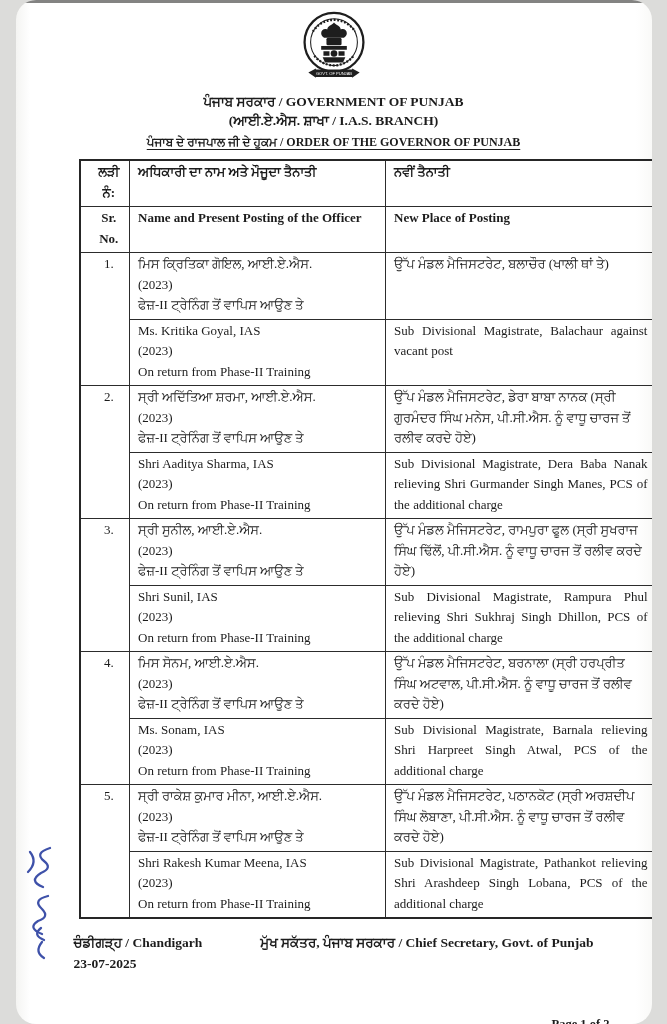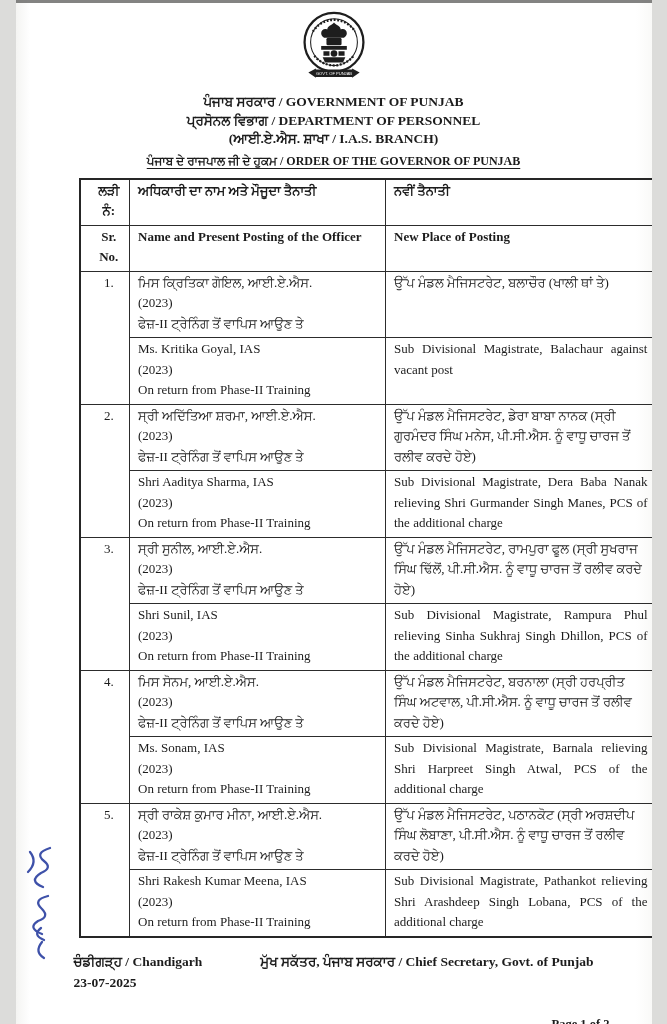--- a/index.html
+++ b/index.html
@@ -1,19 +1,19 @@
 <!DOCTYPE html>
 <html><head>
 <meta charset="utf-8">
 <style>
   html,body{margin:0;padding:0;background:#dcdcda;}
   .page{
     position:relative;width:636px;height:1024px;overflow:hidden;margin:0 auto;
     background:linear-gradient(90deg,#f4f4f2 0px,#ffffff 14px,#ffffff 620px,#f3f3f0 652px,#ececea 667px);
-    font-family:"Liberation Serif","DejaVu Serif",serif;color:#1c1c1c;
+    font-family:"Liberation Serif","DejaVu Serif",serif;color:#1c1c1c;border-radius:20px;
   }
   .topline{position:absolute;top:0;left:0;right:0;height:3px;background:#5a5a58;opacity:.75;}
 
   
   .header{text-align:center;padding-top:9px;}
   .emblem{display:inline-block;height:80px;}
   .hline{font-weight:bold;font-size:13.5px;line-height:18.5px;}
   .order-title{margin-top:5px;font-weight:bold;font-size:12px;text-decoration:underline;text-underline-offset:3px;}
 
   
@@ -59,21 +59,20 @@
           <circle cx="50" cy="59" r="4.4"></circle>
           <path d="M36,56 h8 v6 h-8 z M56,56 h8 v6 h-8 z"></path>
           <path d="M35,64 h30 l-3,7 h-24 z"></path>
           <path d="M16,84 l10,-5 v12 z M84,84 l-10,-5 v12 z"></path>
           <path d="M25,80 h50 v10 h-50 z"></path>
         </g>
         <text x="50" y="88" text-anchor="middle" font-size="5.4" fill="#ffffff" font-family="Liberation Sans, sans-serif">GOVT. OF PUNJAB</text>
       </svg>
     </span>
     <div class="hline">ਪੰਜਾਬ ਸਰਕਾਰ / GOVERNMENT OF PUNJAB</div>
-    <div class="hline">ਪ੍ਰਸੋਨਲ ਵਿਭਾਗ / DEPARTMENT OF PERSONNEL</div>
     <div class="hline">(ਆਈ.ਏ.ਐਸ. ਸ਼ਾਖਾ / I.A.S. BRANCH)</div>
     <div class="order-title">ਪੰਜਾਬ ਦੇ ਰਾਜਪਾਲ ਜੀ ਦੇ ਹੁਕਮ / ORDER OF THE GOVERNOR OF PUNJAB</div>
   </div>
 
   <div class="intro">
   </div>
 
   <table class="order">
     <colgroup>
         <col class="c1">
@@ -135,21 +134,21 @@
             <div>ਫੇਜ਼-II ਟ੍ਰੇਨਿੰਗ ਤੋਂ ਵਾਪਿਸ ਆਉਣ ਤੇ</div>
           </td>
           <td class="pa">ਉੱਪ ਮੰਡਲ ਮੈਜਿਸਟਰੇਟ, ਰਾਮਪੁਰਾ ਫੂਲ (ਸ੍ਰੀ ਸੁਖਰਾਜ ਸਿੰਘ ਢਿੱਲੋਂ, ਪੀ.ਸੀ.ਐਸ. ਨੂੰ ਵਾਧੂ ਚਾਰਜ ਤੋਂ ਰਲੀਵ ਕਰਦੇ ਹੋਏ)</td>
         </tr>
         <tr>
           <td class="en">
             <div>Shri Sunil, IAS</div>
             <div>(2023)</div>
             <div>On return from Phase-II Training</div>
           </td>
-          <td class="en">Sub Divisional Magistrate, Rampura Phul relieving Sinha Sukhraj Singh Dhillon, PCS of the additional charge</td>
+          <td class="en">Sub Divisional Magistrate, Rampura Phul relieving Shri Sukhraj Singh Dhillon, PCS of the additional charge</td>
         </tr>
         <tr>
           <td class="sr" rowspan="2">4.</td>
           <td class="pa">
             <div>ਮਿਸ ਸੋਨਮ, ਆਈ.ਏ.ਐਸ.</div>
             <div>(2023)</div>
             <div>ਫੇਜ਼-II ਟ੍ਰੇਨਿੰਗ ਤੋਂ ਵਾਪਿਸ ਆਉਣ ਤੇ</div>
           </td>
           <td class="pa">ਉੱਪ ਮੰਡਲ ਮੈਜਿਸਟਰੇਟ, ਬਰਨਾਲਾ (ਸ੍ਰੀ ਹਰਪ੍ਰੀਤ ਸਿੰਘ ਅਟਵਾਲ, ਪੀ.ਸੀ.ਐਸ. ਨੂੰ ਵਾਧੂ ਚਾਰਜ ਤੋਂ ਰਲੀਵ ਕਰਦੇ ਹੋਏ)</td>
         </tr>

